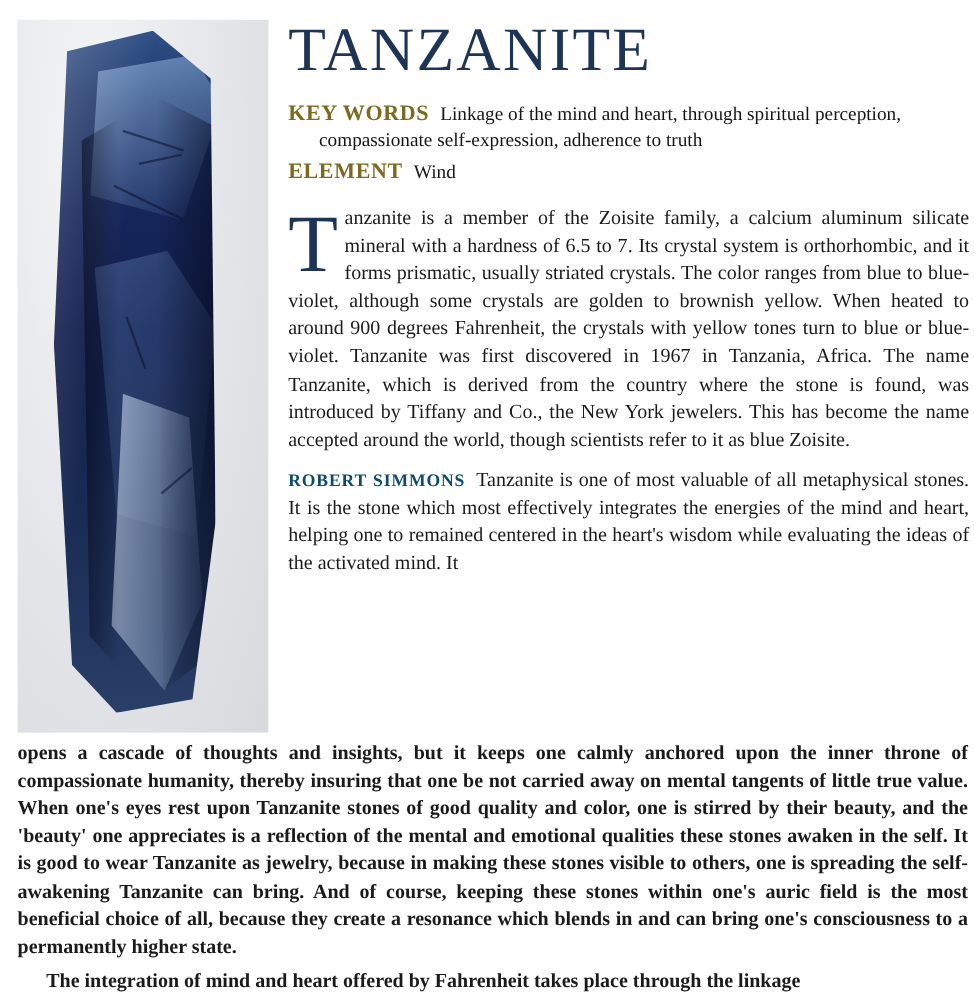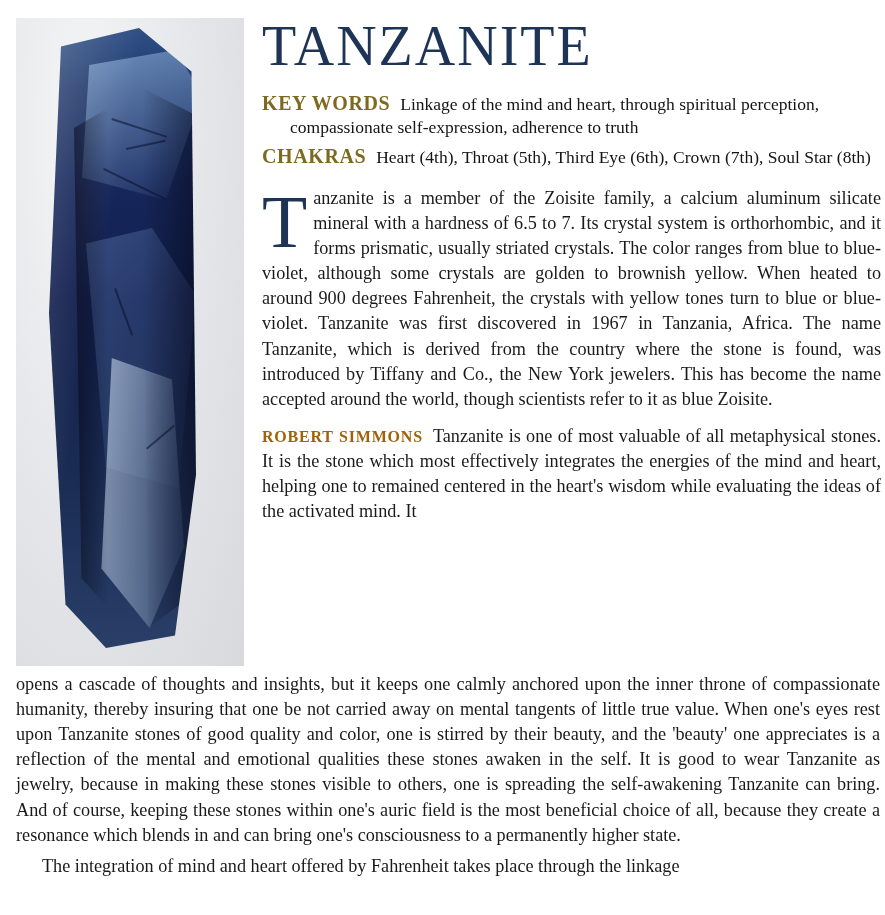--- a/index.html
+++ b/index.html
@@ -172,32 +172,33 @@
     padding: 4px 6px 0 0;
     margin-top: 2px;
   }
   .byline {
     font-family: "Liberation Serif", serif;
     font-variant: small-caps;
     text-transform: uppercase;
     letter-spacing: 0.8px;
     font-weight: 700;
     font-size: 16px;
-    color: #a16207;
+    color: #0c4a6e;
     margin-right: 10px;
   }
   .full-width {
     clear: both;
     margin-left: 0;
   }
   p.full-width {
     font-size: 18.2px;
     line-height: 1.38;
     text-align: justify;
     margin: 0 1px 6px 0;
+    font-weight: bold;
   }
   p.indent-first {
     text-indent: 26px;
   }
 </style>
 </head>
 <body>
 
 <div class="page">
 
@@ -222,26 +223,24 @@
   </div>
 
   <div class="attrs">
 
     <div class="attr-row keywords">
       <span class="wrap">
         <span class="attr-label">KEY WORDS</span><span class="attr-value">Linkage of the mind and heart, through spiritual perception, compassionate self-expression, adherence to truth</span>
       </span>
     </div>
 
-
-    <div class="attr-row chakras">
-      <span class="wrap">
-        <span class="attr-label">CHAKRAS</span><span class="attr-value">Heart (4th), Throat (5th), Third Eye (6th), Crown (7th), Soul Star (8th)</span>
-      </span>
+    <div class="attr-row element">
+      <span class="attr-label">ELEMENT</span><span class="attr-value">Wind</span>
     </div>
+
 
   </div>
 
   <div class="body-col">
 
     <p class="para dropcap-para">
       <span class="dropcap">T</span><span>anzanite is a member of the Zoisite family, a calcium aluminum silicate mineral with a hardness of 6.5 to 7. Its crystal system is orthorhombic, and it forms prismatic, usually striated crystals. The color ranges from blue to blue-violet, although some crystals are golden to brownish yellow. When heated to around 900 degrees Fahrenheit, the crystals with yellow tones turn to blue or blue-violet. Tanzanite was first discovered in 1967 in Tanzania, Africa. The name Tanzanite, which is derived from the country where the stone is found, was introduced by Tiffany and Co., the New York jewelers. This has become the name accepted around the world, though scientists refer to it as blue Zoisite.</span>
     </p>
 
     <p class="para">

